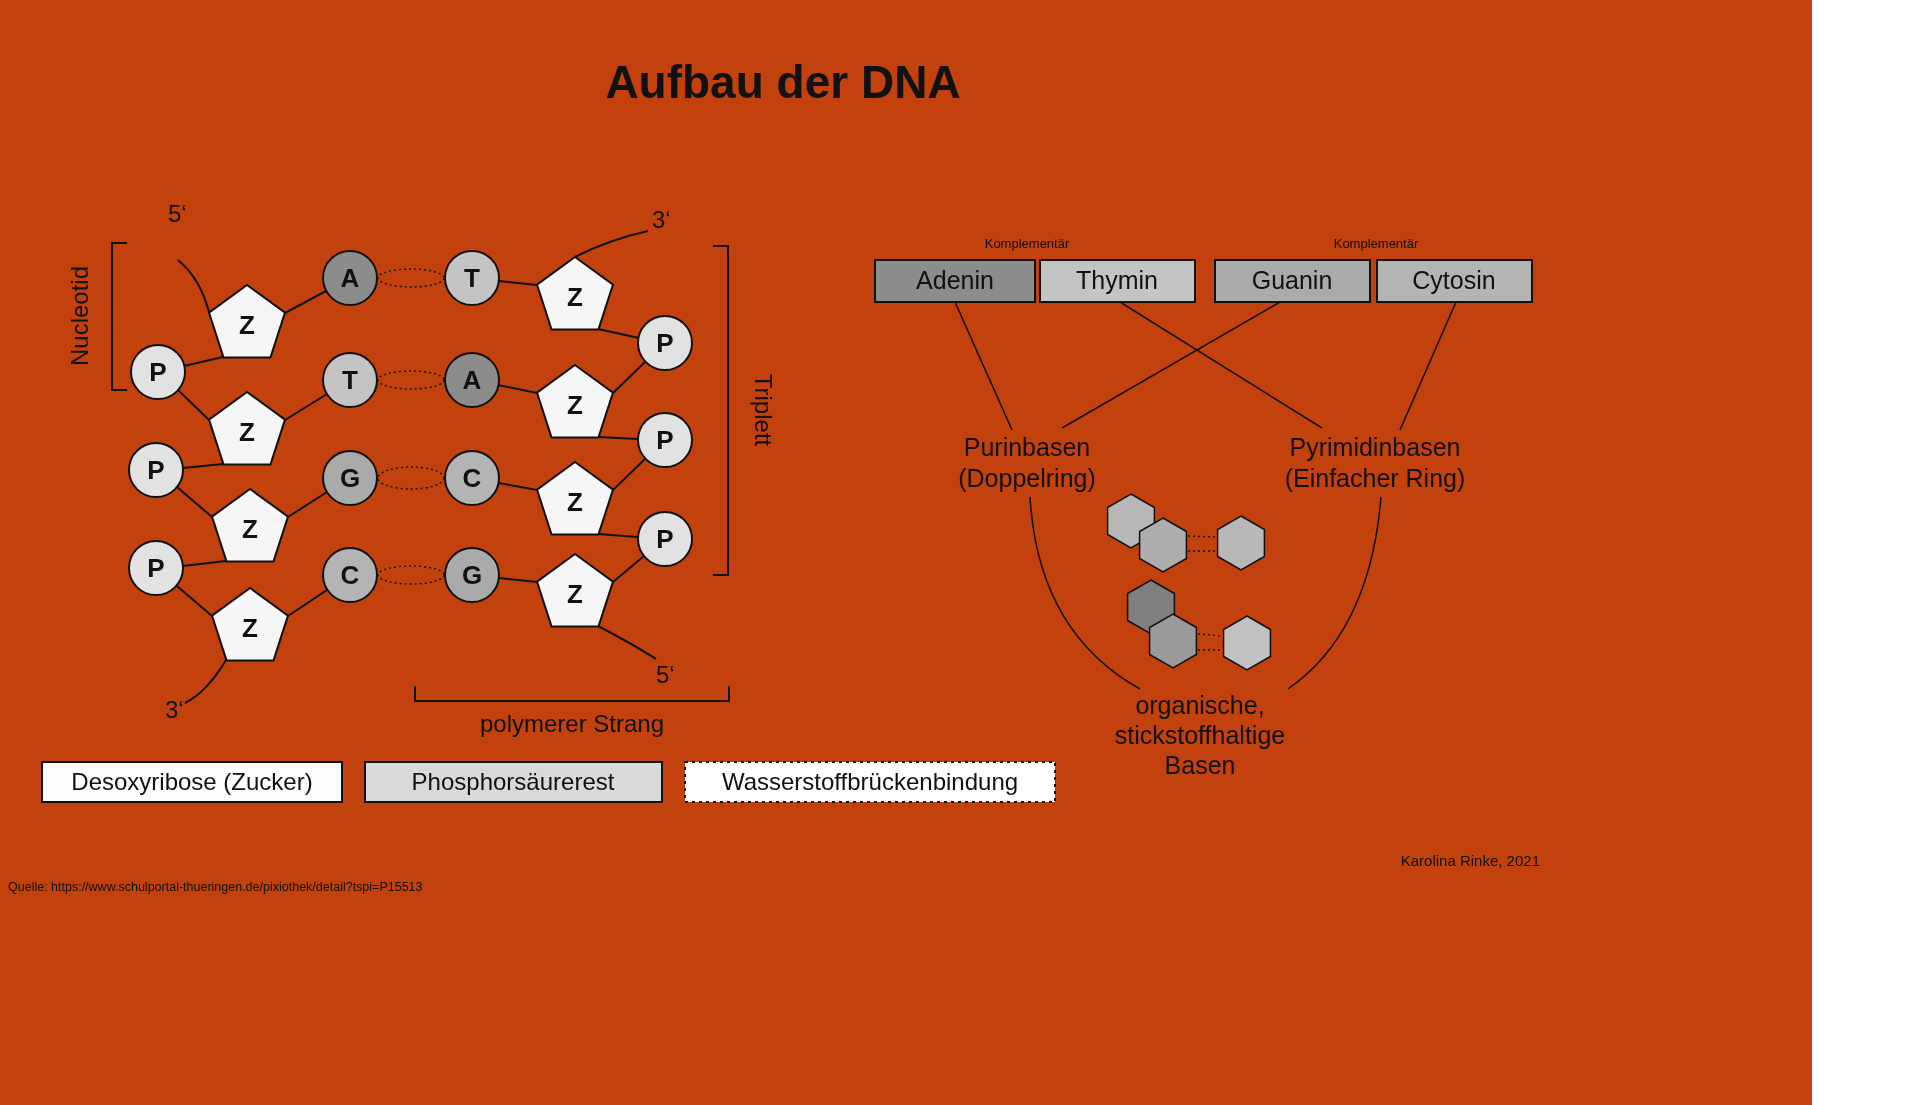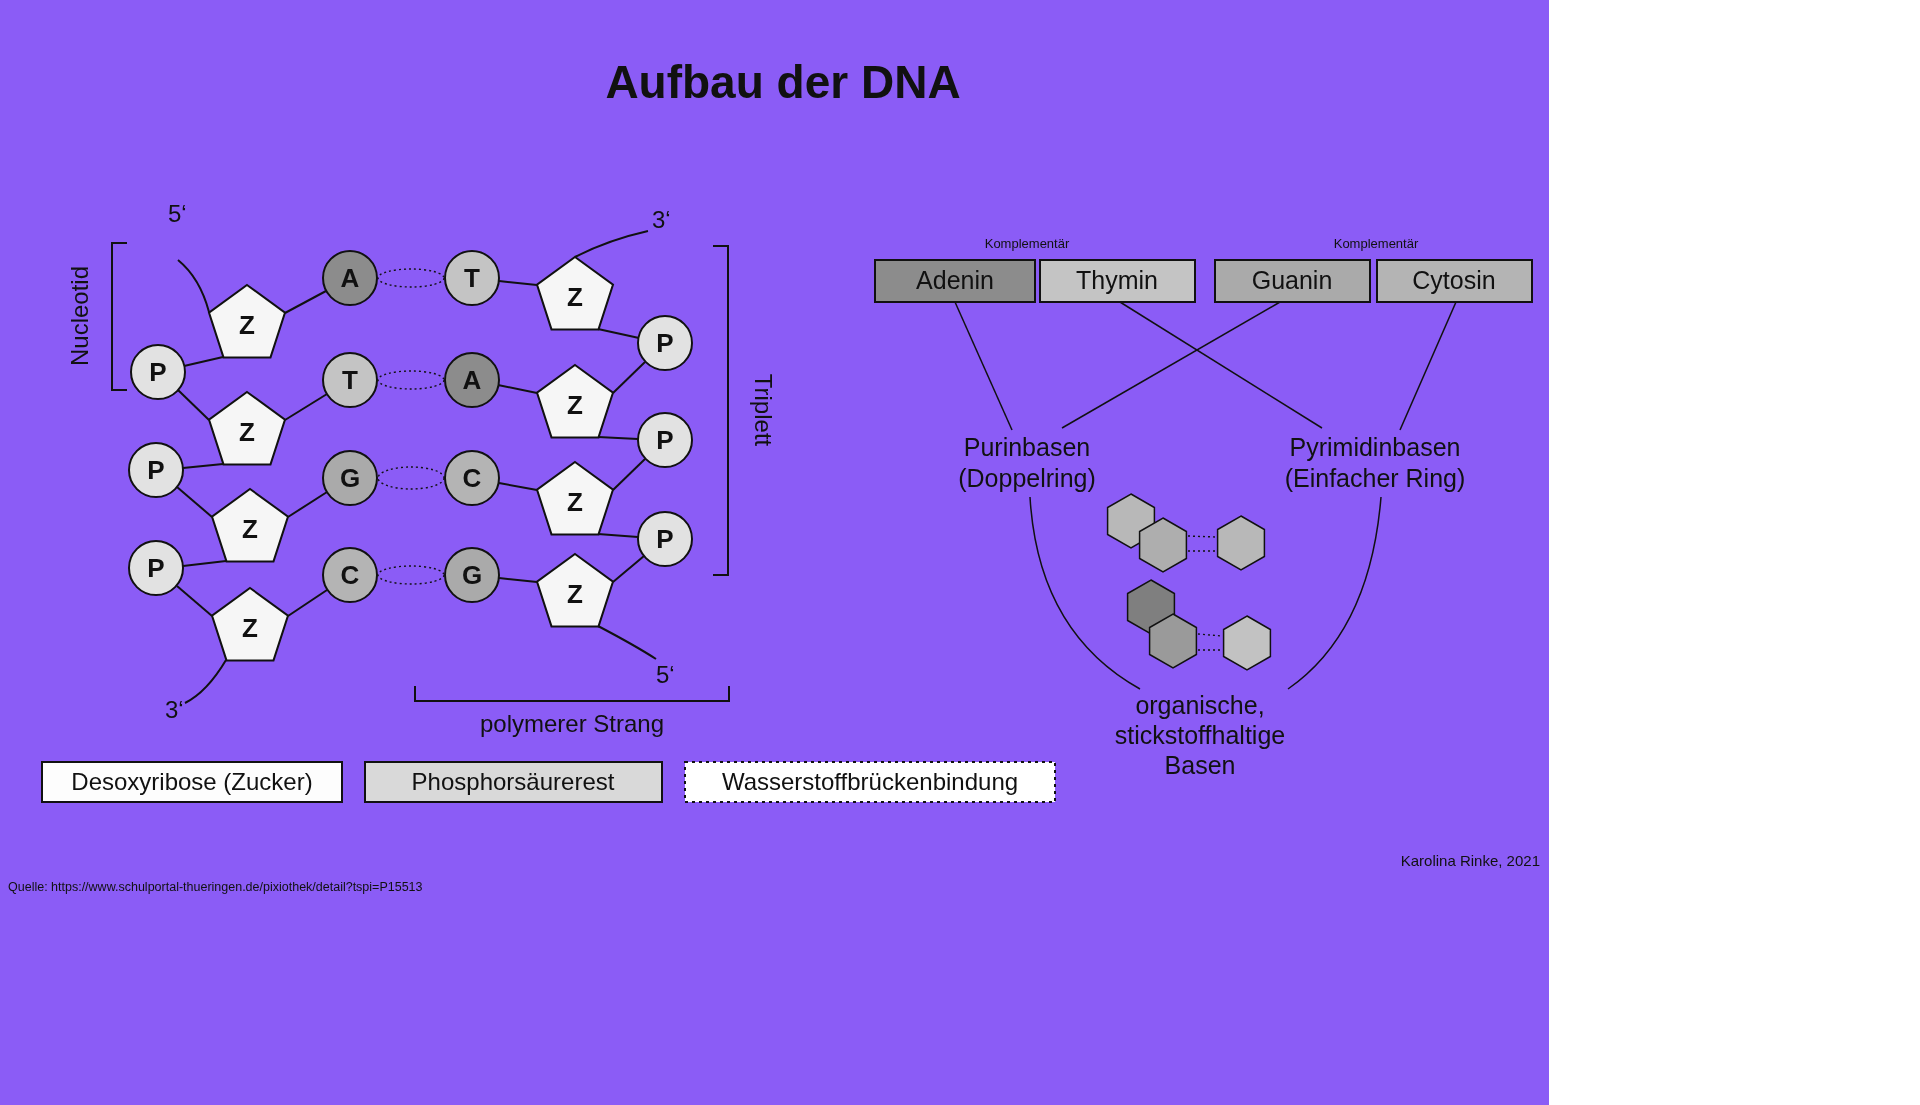--- a/index.html
+++ b/index.html
@@ -1,16 +1,16 @@
 <!DOCTYPE html>
 <html><head>
 <meta charset="utf-8">
 <style>
   html, body { margin: 0; padding: 0; background: #ffffff; }
-  .page { position: relative; width: 1549px; height: 1105px; background: #8b5cf6; overflow: hidden; }
+  .page { position: relative; width: 1812px; height: 1105px; background: #c2410c; overflow: hidden; }
   svg { display: block; }
   svg text { font-family: "Liberation Sans", "DejaVu Sans", sans-serif; fill: #111; }
   .title-text { font-size: 46px; font-weight: bold; }
   .unit-letter { font-size: 26px; font-weight: bold; }
   .prime-label { font-size: 24px; }
   .side-label { font-size: 24px; }
   .legend-text { font-size: 24px; }
   .box-text { font-size: 25px; }
   .cat-text { font-size: 25px; }
   .small-text { font-size: 13px; }

